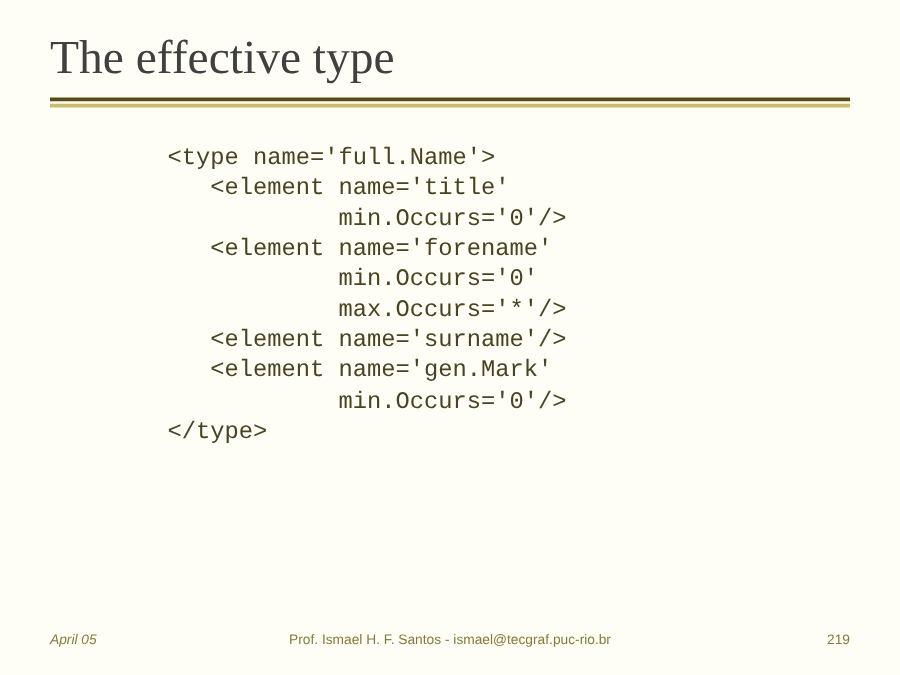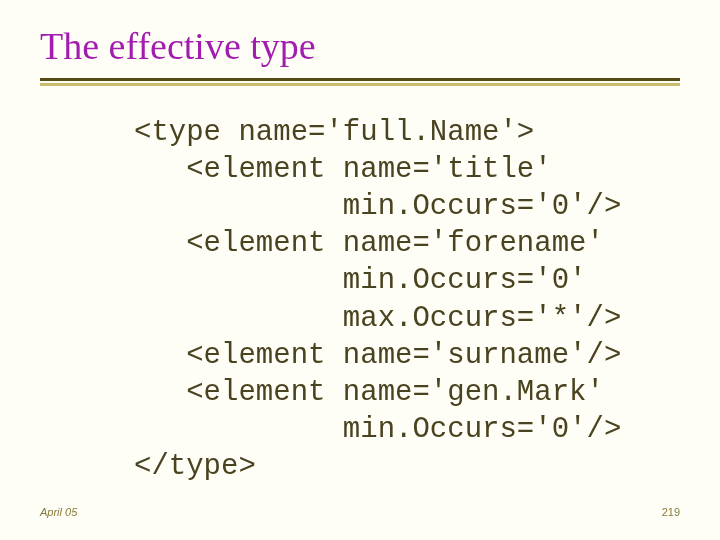--- a/index.html
+++ b/index.html
@@ -10,21 +10,21 @@
     position: relative;
   }
   .slide {
     width: 720px;
     height: 540px;
     position: relative;
     padding: 24px 40px 0 40px;
   }
   .title {
     font-size: 38px;
-    color: #a21caf;
+    color: #404040;
     font-weight: normal;
     margin-bottom: 6px;
   }
   .rule-group {
     margin-top: 10px;
     margin-bottom: 28px;
     width: 640px;
   }
   .rule-dark {
     height: 3px;
@@ -32,21 +32,21 @@
     width: 100%;
   }
   .rule-light {
     height: 3px;
     background: #cabd72;
     width: 100%;
     margin-top: 2px;
   }
   .code-block {
     font-family: "Courier New", Courier, monospace;
-    font-size: 29px;
+    font-size: 19px;
     line-height: 1.28;
     color: #4a4320;
     white-space: pre;
     margin-left: 94px;
   }
   .footer {
     position: absolute;
     bottom: 22px;
     left: 0;
     width: 720px;
@@ -85,15 +85,16 @@
 <span>   &lt;element name='forename'</span>
 <span>            min.Occurs='0'</span>
 <span>            max.Occurs='*'/&gt;</span>
 <span>   &lt;element name='surname'/&gt;</span>
 <span>   &lt;element name='gen.Mark'</span>
 <span>            min.Occurs='0'/&gt;</span>
 <span>&lt;/type&gt;</span></div>
 
   <div class="footer">
     <span class="footer-date">April 05</span>
+    <span class="footer-center">Prof. Ismael H. F. Santos - ismael@tecgraf.puc-rio.br</span>
     <span class="footer-page">219</span>
   </div>
 </div>
 
 </body></html>

